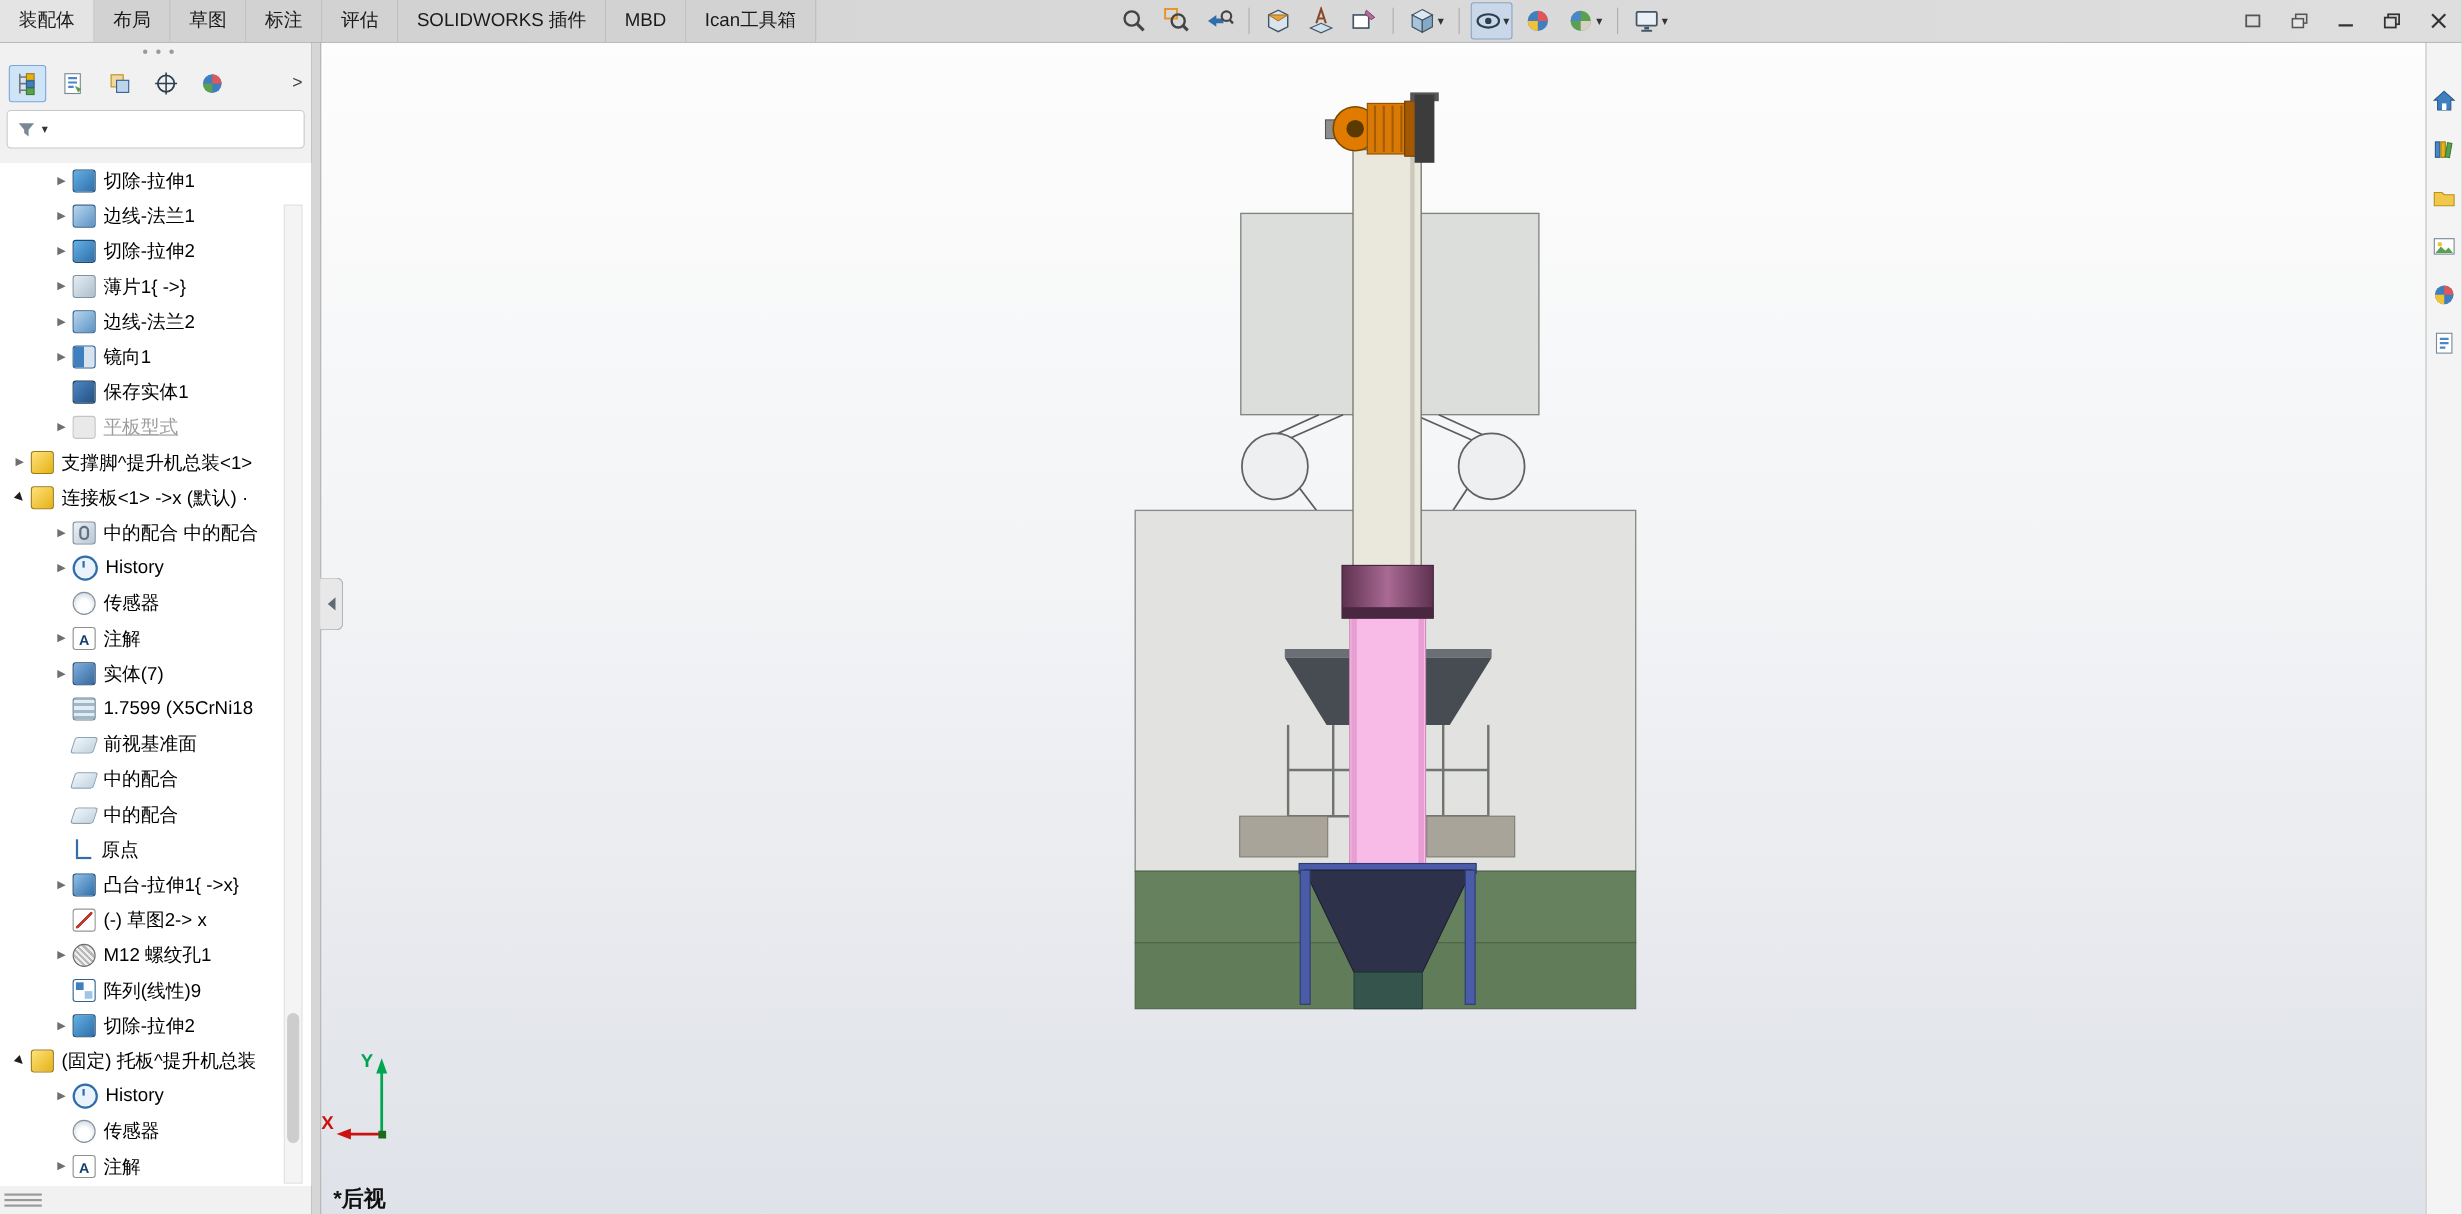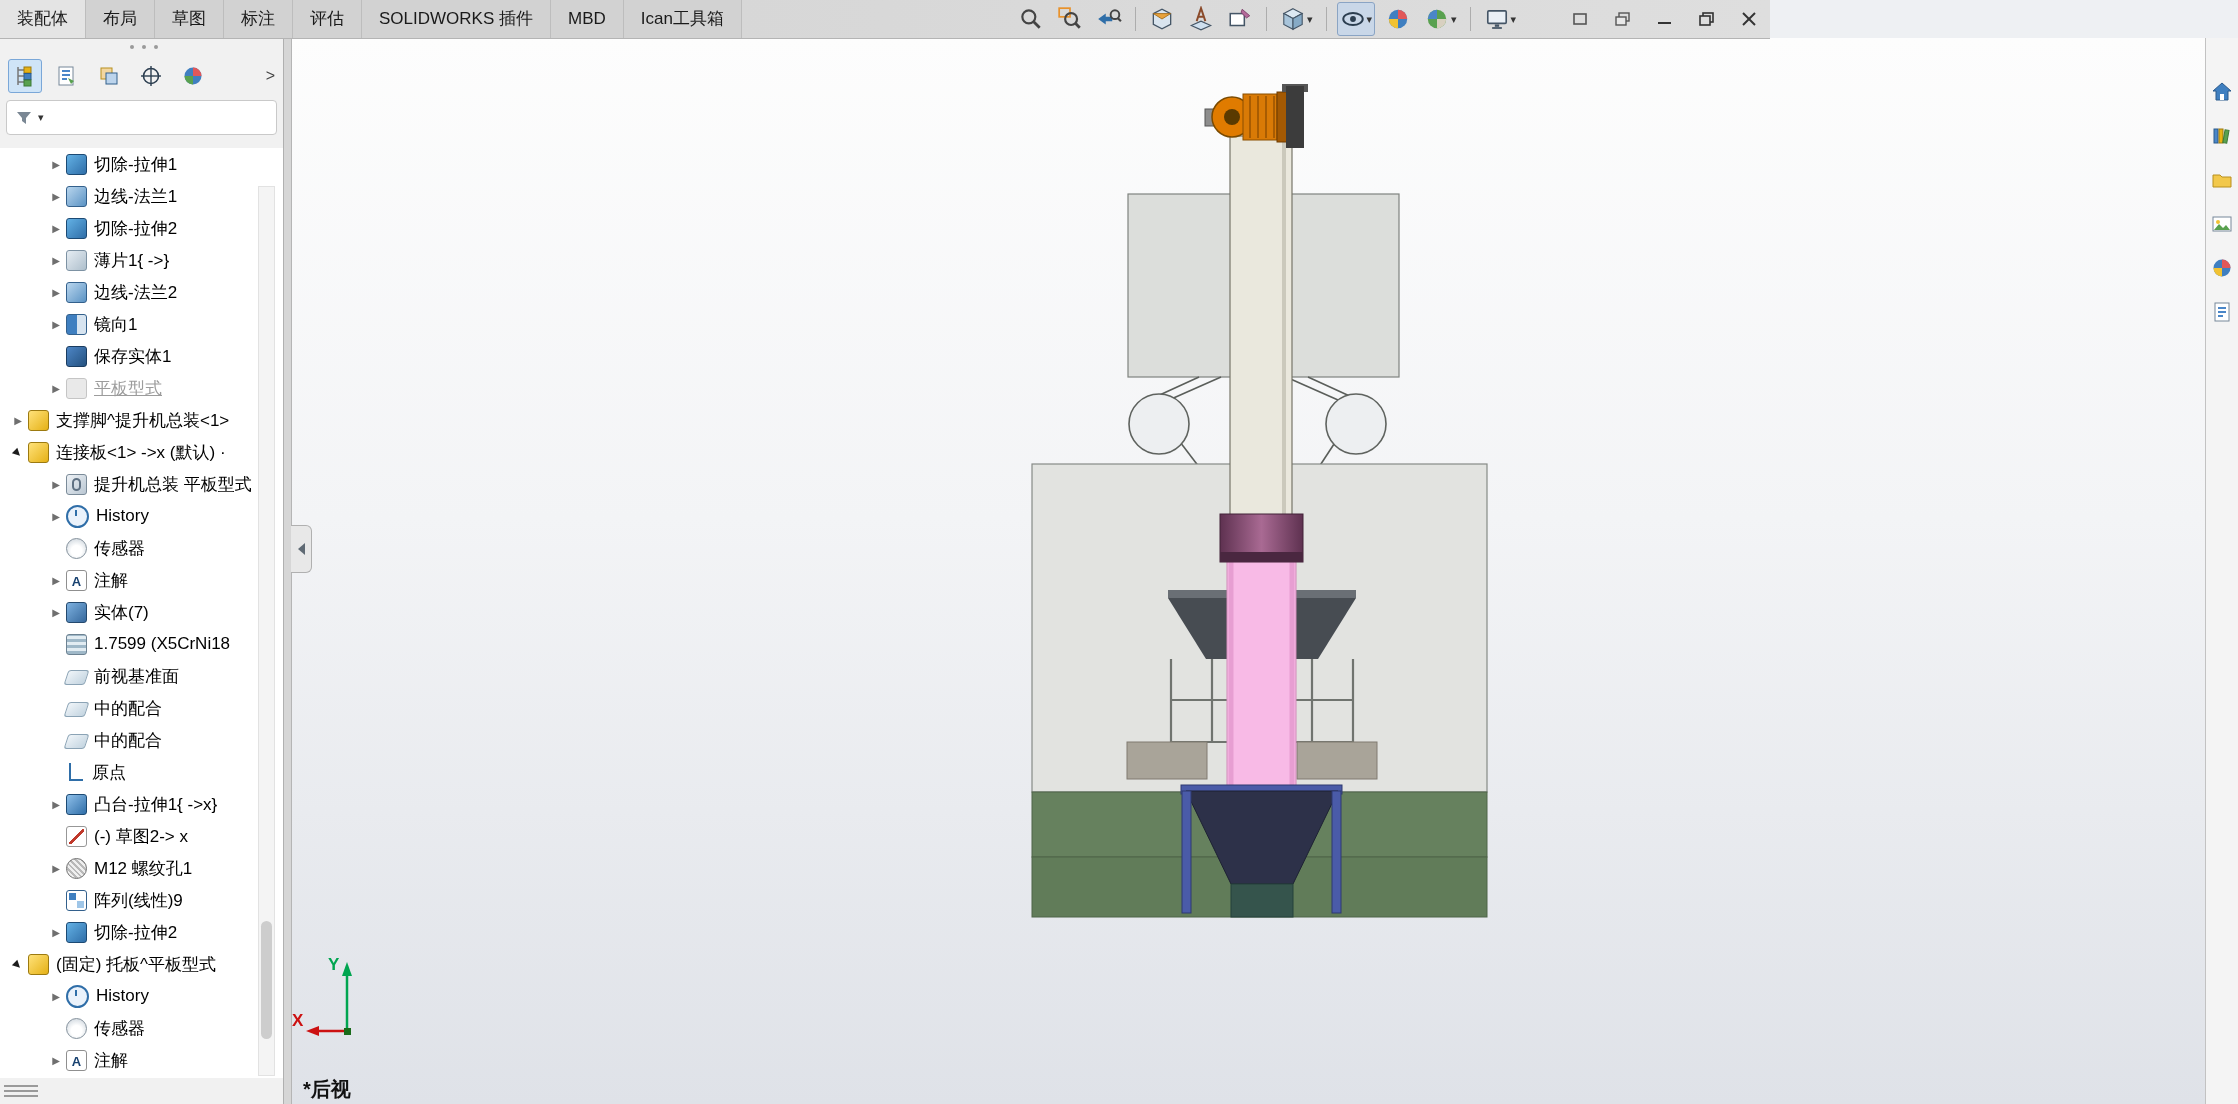--- a/index.html
+++ b/index.html
@@ -1,20 +1,20 @@
 <!DOCTYPE html>
 <html><head>
 <meta charset="utf-8">
 <style>
   html,body{margin:0;padding:0;background:#888;}
   .app{position:relative;width:2238px;height:1104px;overflow:hidden;
        font-family:"Liberation Sans","DejaVu Sans",sans-serif;background:#eef0f3;}
 
   
-  .titlebar{position:absolute;left:0;top:0;width:1770px;height:38px;
+  .titlebar{position:absolute;left:0;top:0;width:2238px;height:38px;
             background:linear-gradient(90deg,#d2d2d2,#dedede);border-bottom:1px solid #b4b4b4;z-index:6;}
   .tabs{display:flex;height:38px;}
   .tab{padding:0 17px;line-height:38px;font-size:17px;color:#1a1a1a;
        border-right:1px solid #bdbdbd;background:#d2d2d2;white-space:nowrap;cursor:default;}
   .tab.active{background:#e4e4e4;}
   .hud{position:absolute;left:1015px;top:2px;height:34px;display:flex;align-items:center;gap:7px;z-index:7;}
   .hudbtn{display:flex;align-items:center;height:30px;padding:1px 2px;border:1px solid transparent;border-radius:3px;}
   .hudbtn.pressed{background:#c9d7e8;border:1px solid #8aa4c4;}
   .hudbtn svg{display:block;}
   .caret{font-size:11px;color:#333;margin-left:1px;}
@@ -422,21 +422,21 @@
           <span class="tlabel">支撑脚^提升机总装&lt;1&gt;</span>
         </div>
         <div class="trow lvl1">
           <span class="arrow expanded">▶</span>
           <span class="ti ti-part"></span>
           <span class="tlabel">连接板&lt;1&gt; -&gt;x (默认) ·</span>
         </div>
         <div class="trow lvl2">
           <span class="arrow collapsed">▶</span>
           <span class="ti ti-mates"></span>
-          <span class="tlabel">提升机总装 平板型式</span>
+          <span class="tlabel">中的配合 中的配合</span>
         </div>
         <div class="trow lvl2">
           <span class="arrow collapsed">▶</span>
           <span class="ti ti-history"></span>
           <span class="tlabel">History</span>
         </div>
         <div class="trow lvl2">
           <span class="arrow none"></span>
           <span class="ti ti-sensors"></span>
           <span class="tlabel">传感器</span>
@@ -497,21 +497,21 @@
           <span class="tlabel">阵列(线性)9</span>
         </div>
         <div class="trow lvl2">
           <span class="arrow collapsed">▶</span>
           <span class="ti ti-cut-extrude"></span>
           <span class="tlabel">切除-拉伸2</span>
         </div>
         <div class="trow lvl1">
           <span class="arrow expanded">▶</span>
           <span class="ti ti-part"></span>
-          <span class="tlabel">(固定) 托板^平板型式</span>
+          <span class="tlabel">(固定) 托板^提升机总装</span>
         </div>
         <div class="trow lvl2">
           <span class="arrow collapsed">▶</span>
           <span class="ti ti-history"></span>
           <span class="tlabel">History</span>
         </div>
         <div class="trow lvl2">
           <span class="arrow none"></span>
           <span class="ti ti-sensors"></span>
           <span class="tlabel">传感器</span>

